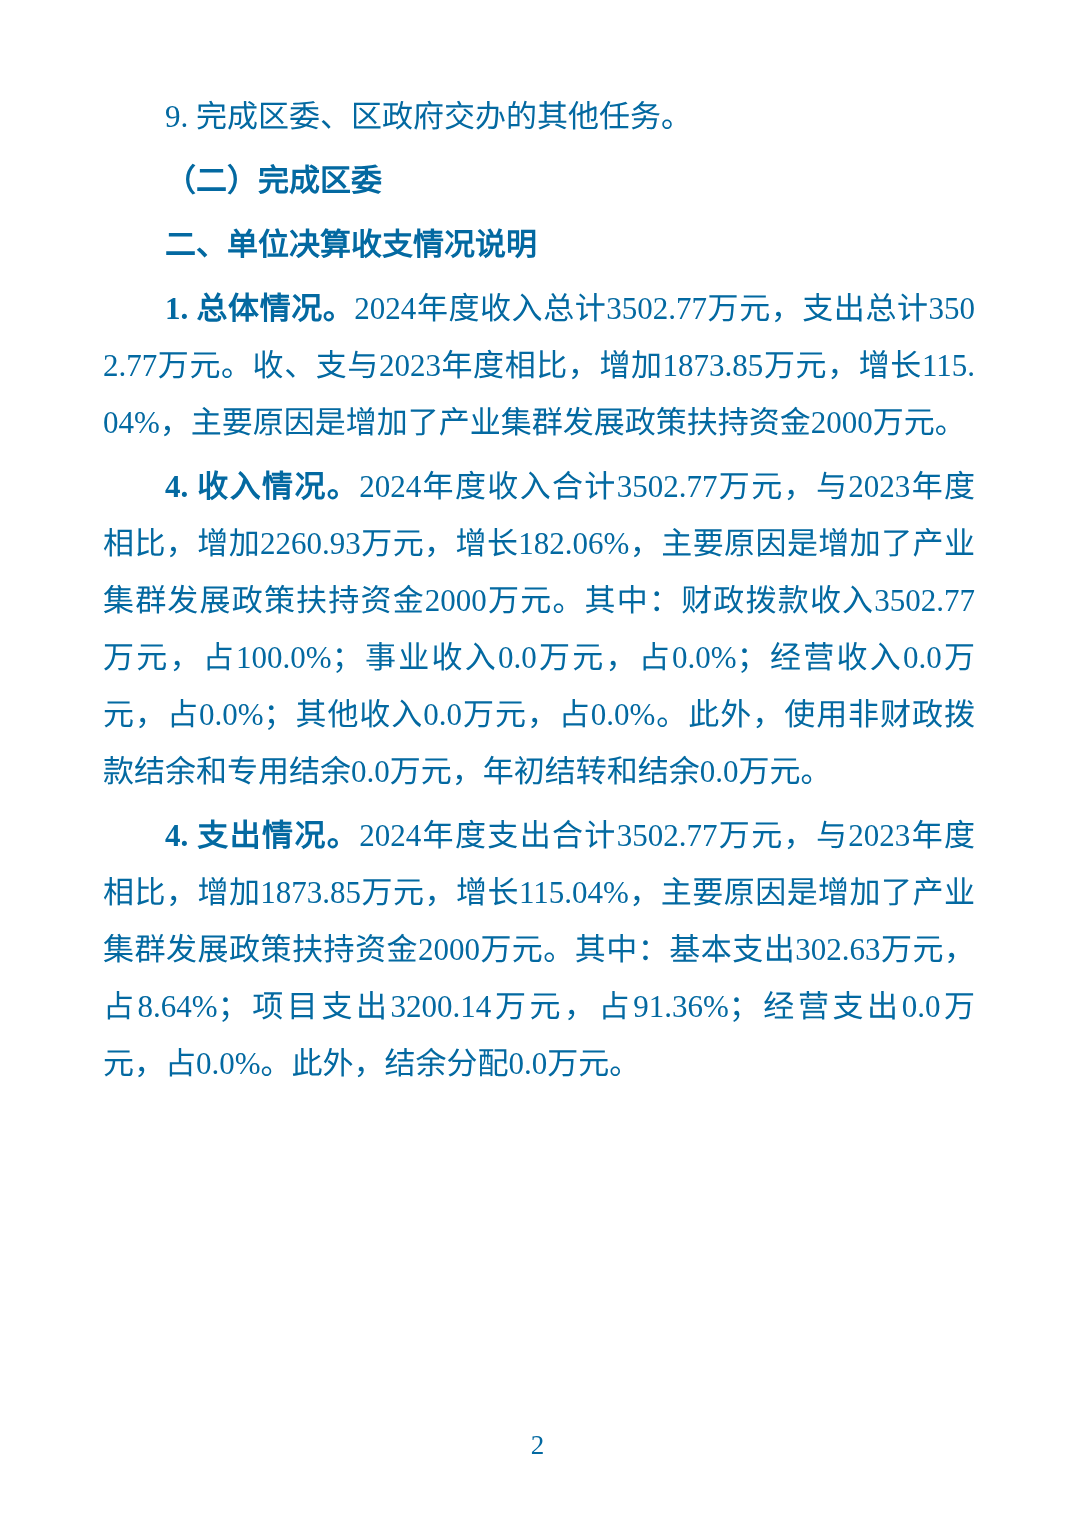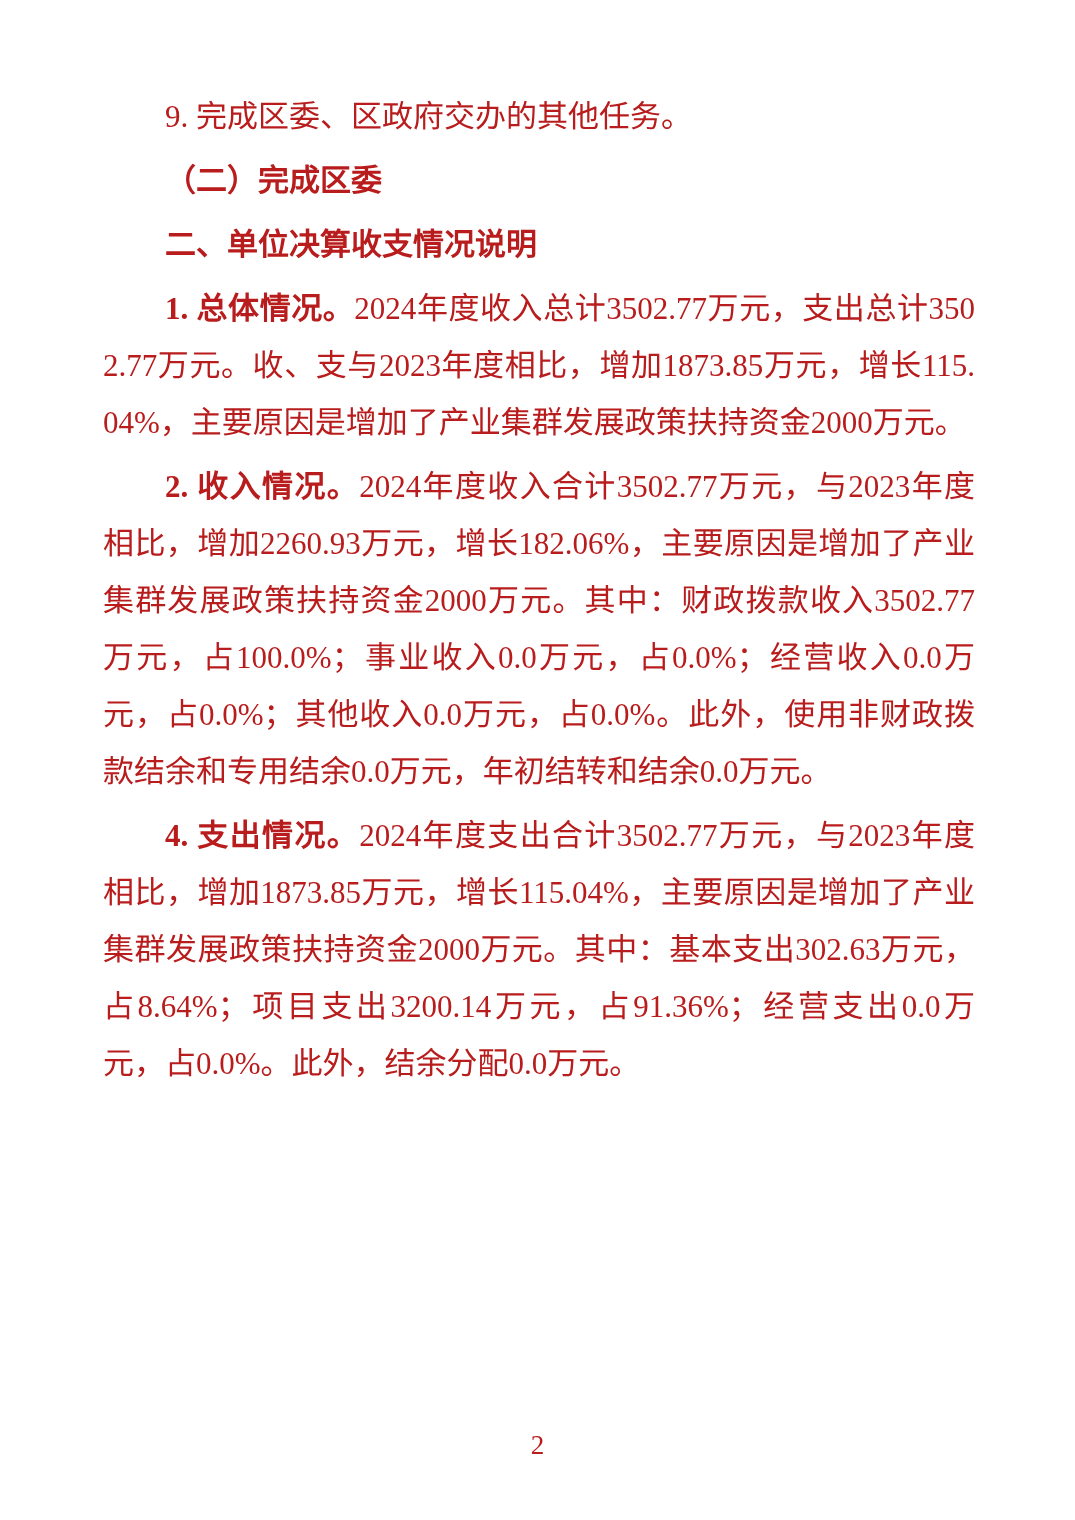--- a/index.html
+++ b/index.html
@@ -5,21 +5,21 @@
   html, body {
     margin: 0;
     padding: 0;
     background: #ffffff;
   }
   .page {
     position: relative;
     width: 1075px;
     height: 1520px;
     background: #ffffff;
-    color: #b91c1c;
+    color: #0369a1;
     font-family: "Liberation Serif", "DejaVu Serif", serif;
     overflow: hidden;
   }
   .content {
     position: absolute;
     left: 103px;
     top: 88px;
     width: 872px;
   }
   .para {
@@ -69,21 +69,21 @@
     <p class="para">9. 完成区委、区政府交办的其他任务。</p>
 
     <p class="heading-kai">（二）完成区委</p>
 
 
     <p class="heading-sans">二、单位决算收支情况说明</p>
 
 
     <p class="para"><span class="lead">1. 总体情况。</span><span>2024年度收入总计3502.77万元，支出总计3502.77万元。收、支与2023年度相比，增加1873.85万元，增长115.04%，主要原因是增加了产业集群发展政策扶持资金2000万元。</span></p>
 
-    <p class="para"><span class="lead">2. 收入情况。</span><span>2024年度收入合计3502.77万元，与2023年度相比，增加2260.93万元，增长182.06%，主要原因是增加了产业集群发展政策扶持资金2000万元。其中：财政拨款收入3502.77万元，占100.0%；事业收入0.0万元，占0.0%；经营收入0.0万元，占0.0%；其他收入0.0万元，占0.0%。此外，使用非财政拨款结余和专用结余0.0万元，年初结转和结余0.0万元。</span></p>
+    <p class="para"><span class="lead">4. 收入情况。</span><span>2024年度收入合计3502.77万元，与2023年度相比，增加2260.93万元，增长182.06%，主要原因是增加了产业集群发展政策扶持资金2000万元。其中：财政拨款收入3502.77万元，占100.0%；事业收入0.0万元，占0.0%；经营收入0.0万元，占0.0%；其他收入0.0万元，占0.0%。此外，使用非财政拨款结余和专用结余0.0万元，年初结转和结余0.0万元。</span></p>
 
     <p class="para"><span class="lead">4. 支出情况。</span><span>2024年度支出合计3502.77万元，与2023年度相比，增加1873.85万元，增长115.04%，主要原因是增加了产业集群发展政策扶持资金2000万元。其中：基本支出302.63万元，占8.64%；项目支出3200.14万元，占91.36%；经营支出0.0万元，占0.0%。此外，结余分配0.0万元。</span></p>
 
 
   </div>
 
   <div class="page-number">2</div>
 </div>
 
 </body></html>

